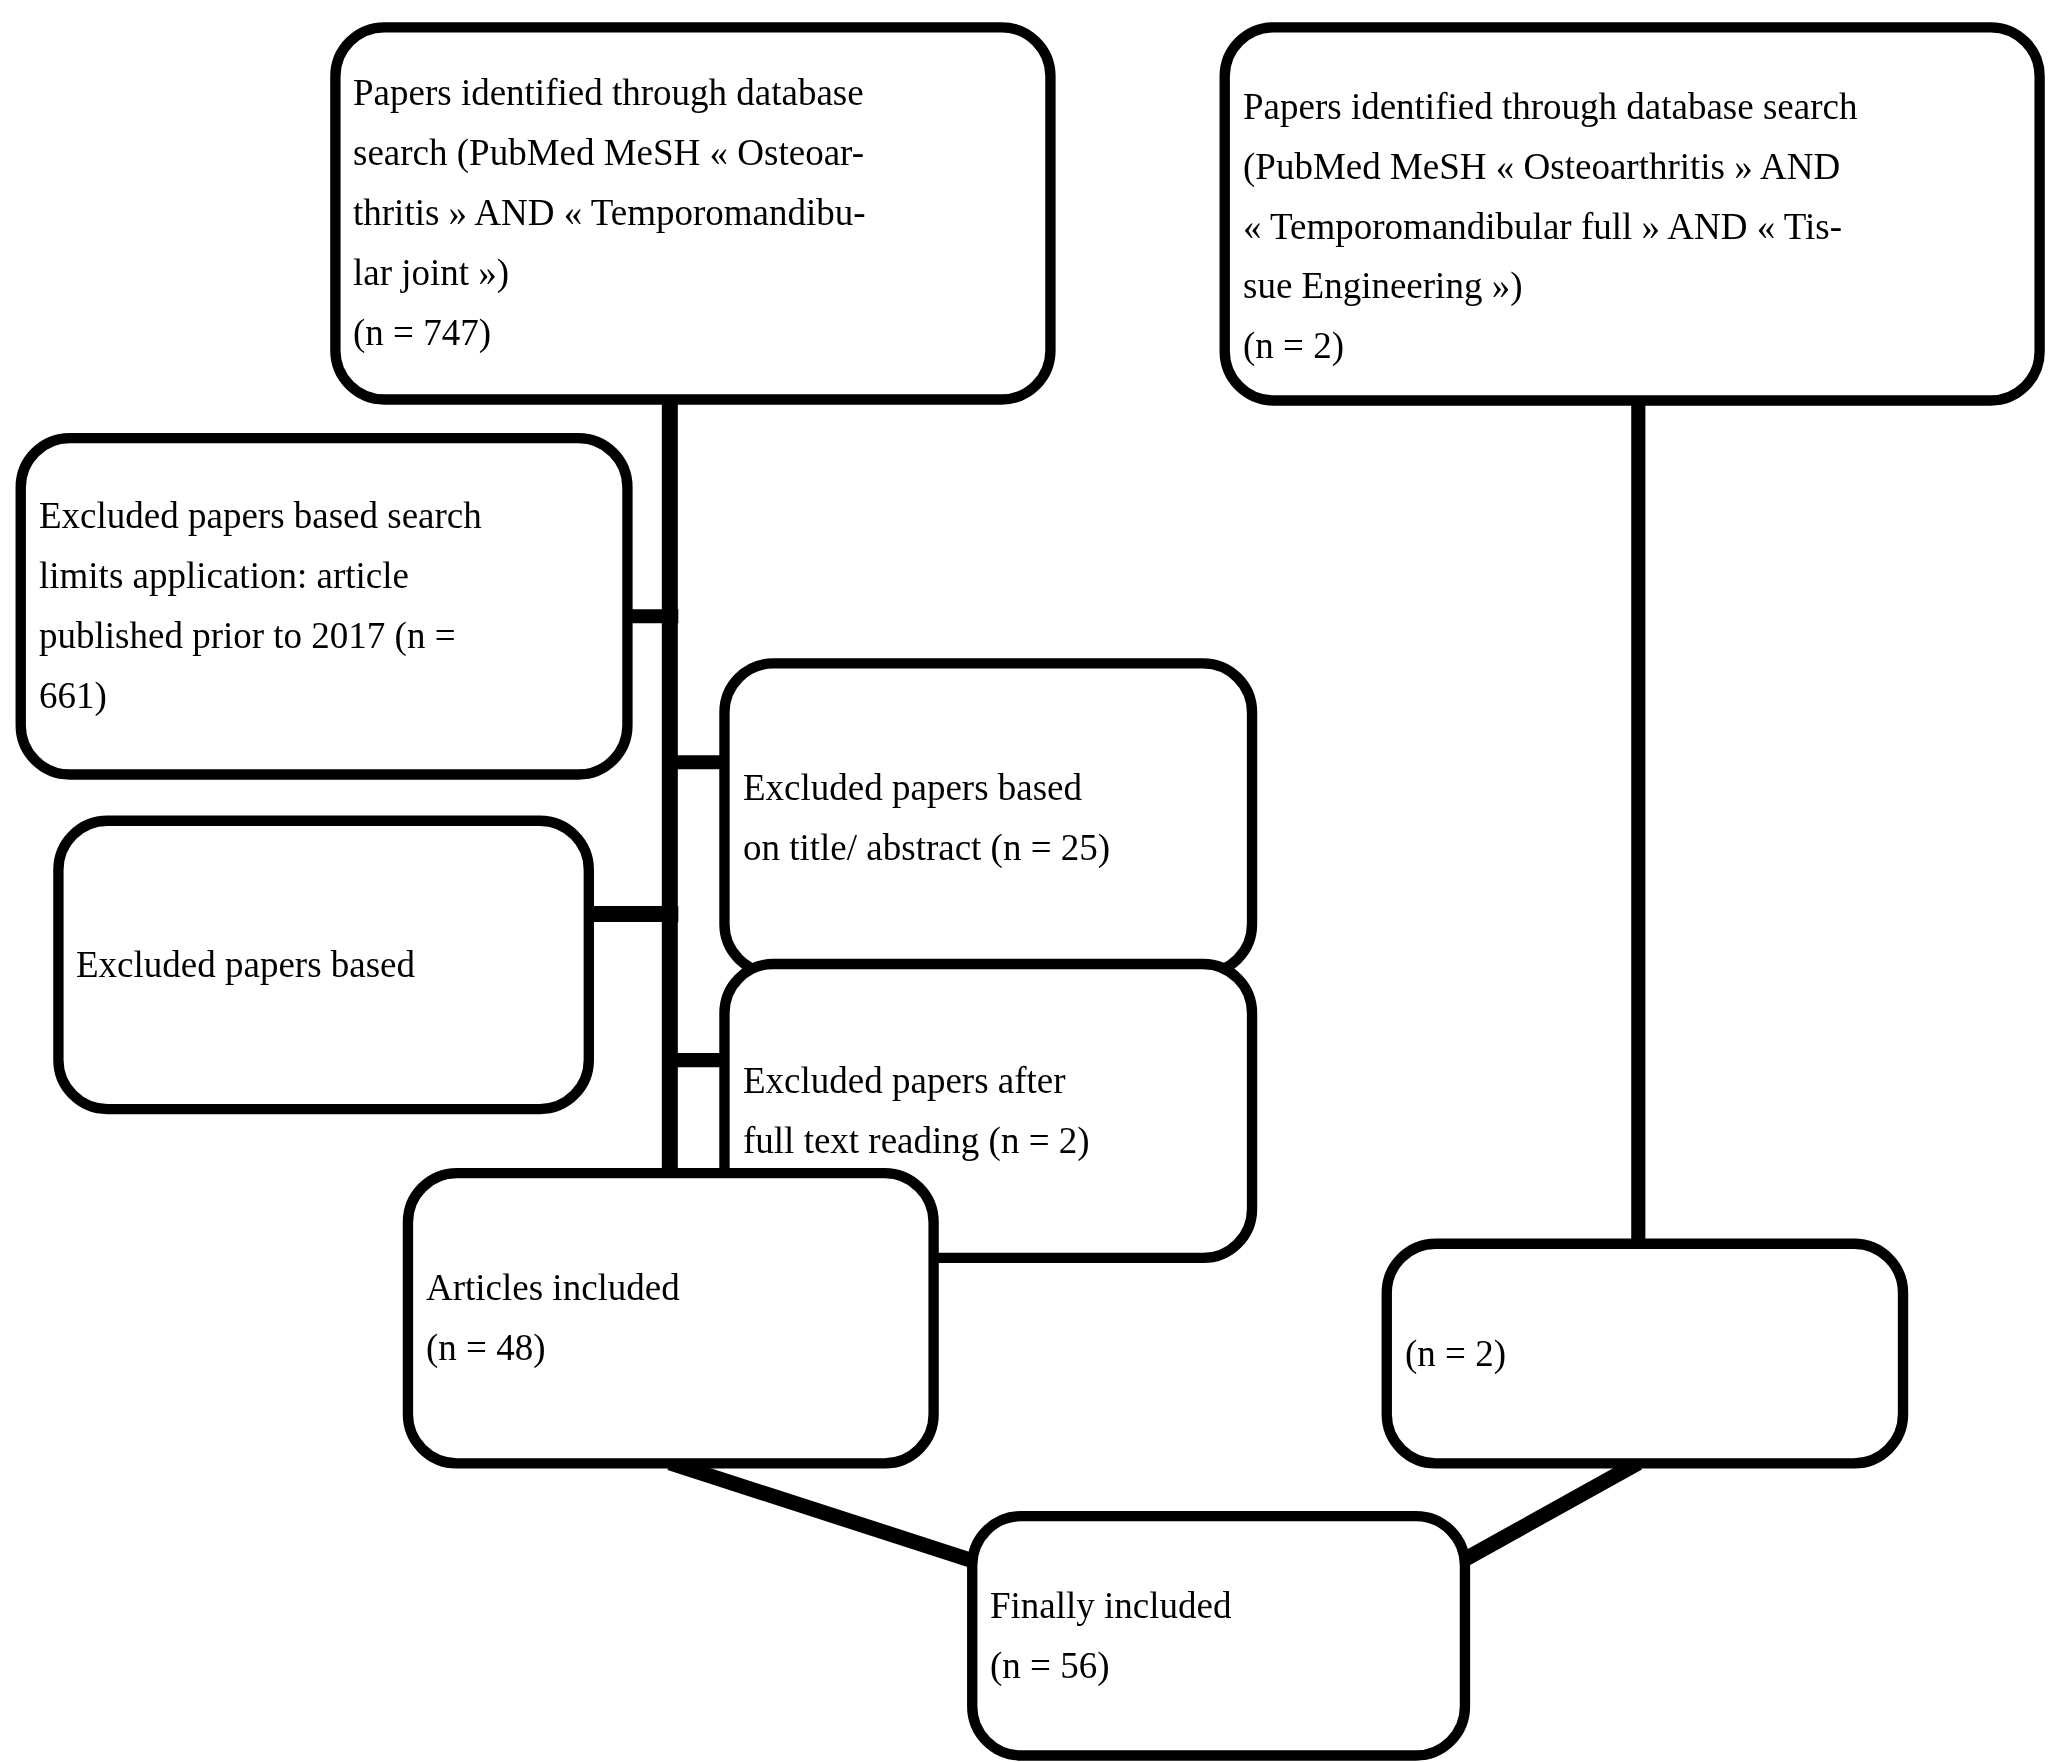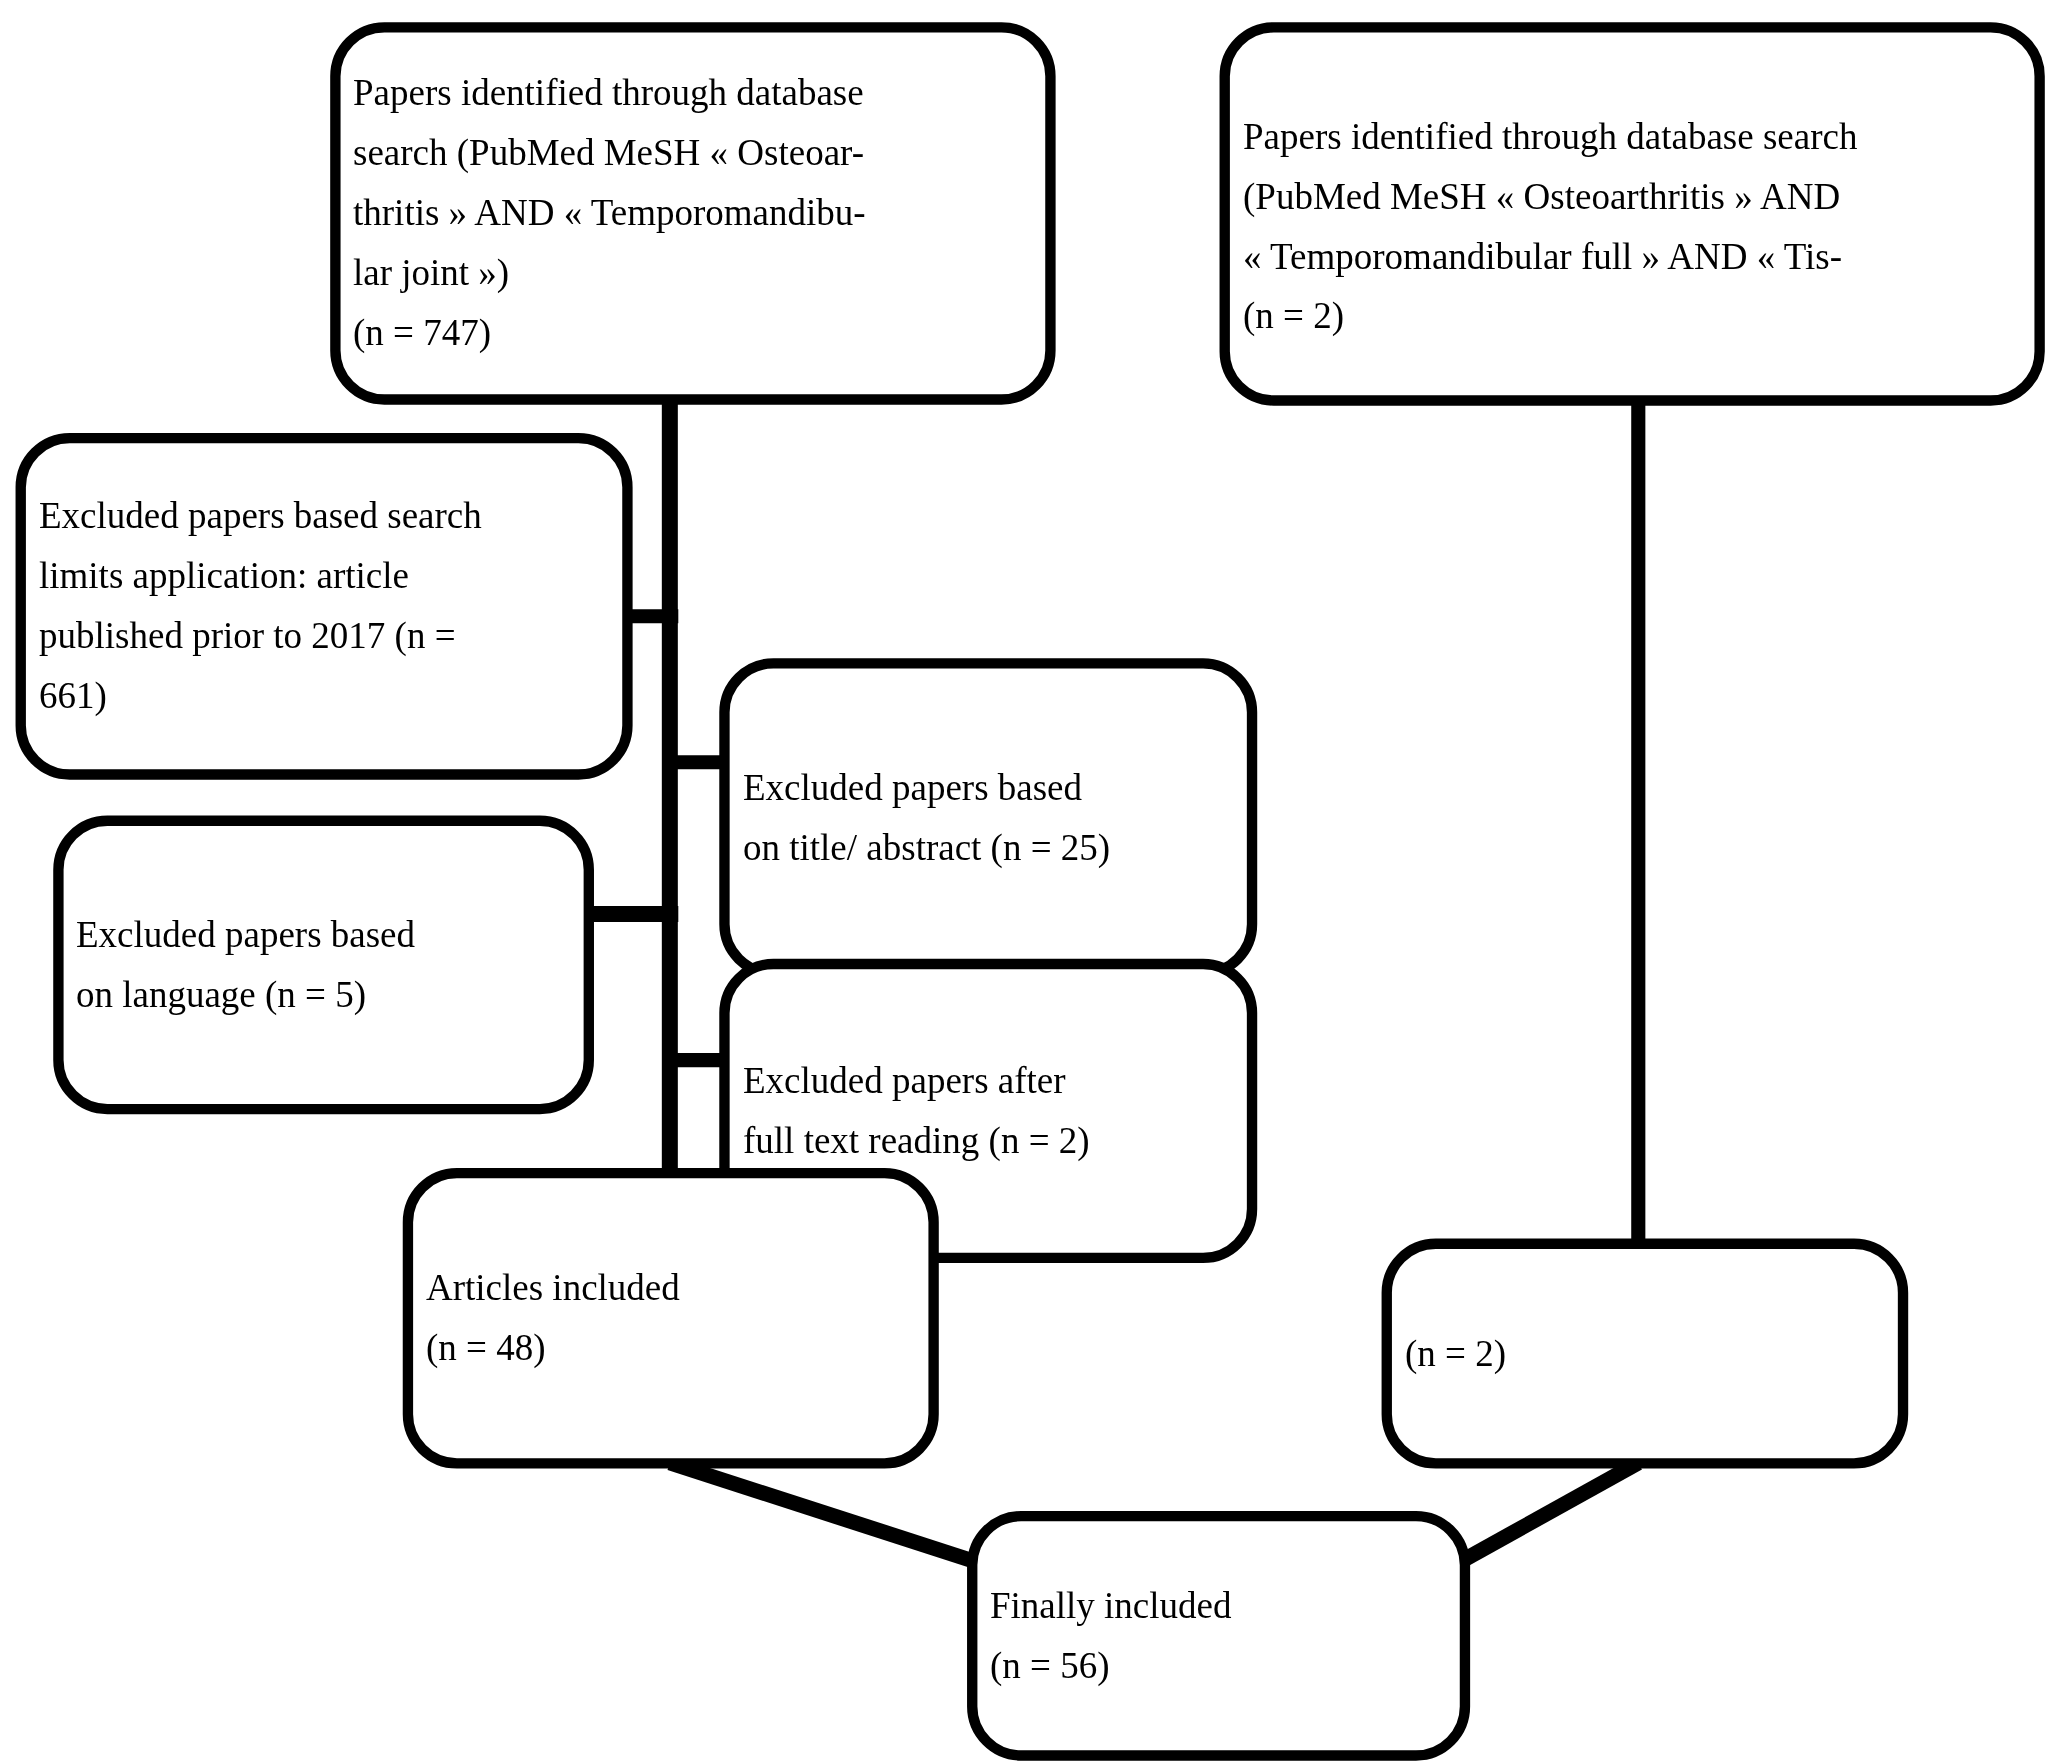--- a/index.html
+++ b/index.html
@@ -97,33 +97,33 @@
     <span class="node-line">search (PubMed MeSH « Osteoar-</span>
     <span class="node-line">thritis » AND « Temporomandibu-</span>
     <span class="node-line">lar joint »)</span>
     <span class="node-line">(n = 747)</span>
   </div>
 
   <div class="node-box" style="left:1225px; top:40px; width:815px; height:373px;">
     <span class="node-line">Papers identified through database search</span>
     <span class="node-line">(PubMed MeSH « Osteoarthritis » AND</span>
     <span class="node-line">« Temporomandibular full » AND « Tis-</span>
+    <span class="node-line">sue Engineering »)</span>
     <span class="node-line">(n = 2)</span>
   </div>
 
   <div class="node-box" style="left:21px; top:438px; width:607px; height:336px;">
     <span class="node-line">Excluded papers based search</span>
     <span class="node-line">limits application: article</span>
     <span class="node-line">published prior to 2017 (n =</span>
     <span class="node-line">661)</span>
   </div>
 
   <div class="node-box" style="left:58px; top:821px; width:530px; height:288px;">
     <span class="node-line">Excluded papers based</span>
-    <span class="node-line">on language (n = 5)</span>
   </div>
 
   <div class="node-box" style="left:725px; top:663px; width:528px; height:310px;">
     <span class="node-line">Excluded papers based</span>
     <span class="node-line">on title/ abstract (n = 25)</span>
   </div>
 
   <div class="node-box" style="left:725px; top:964px; width:528px; height:294px;">
     <span class="node-line">Excluded papers after</span>
     <span class="node-line">full text reading (n = 2)</span>

